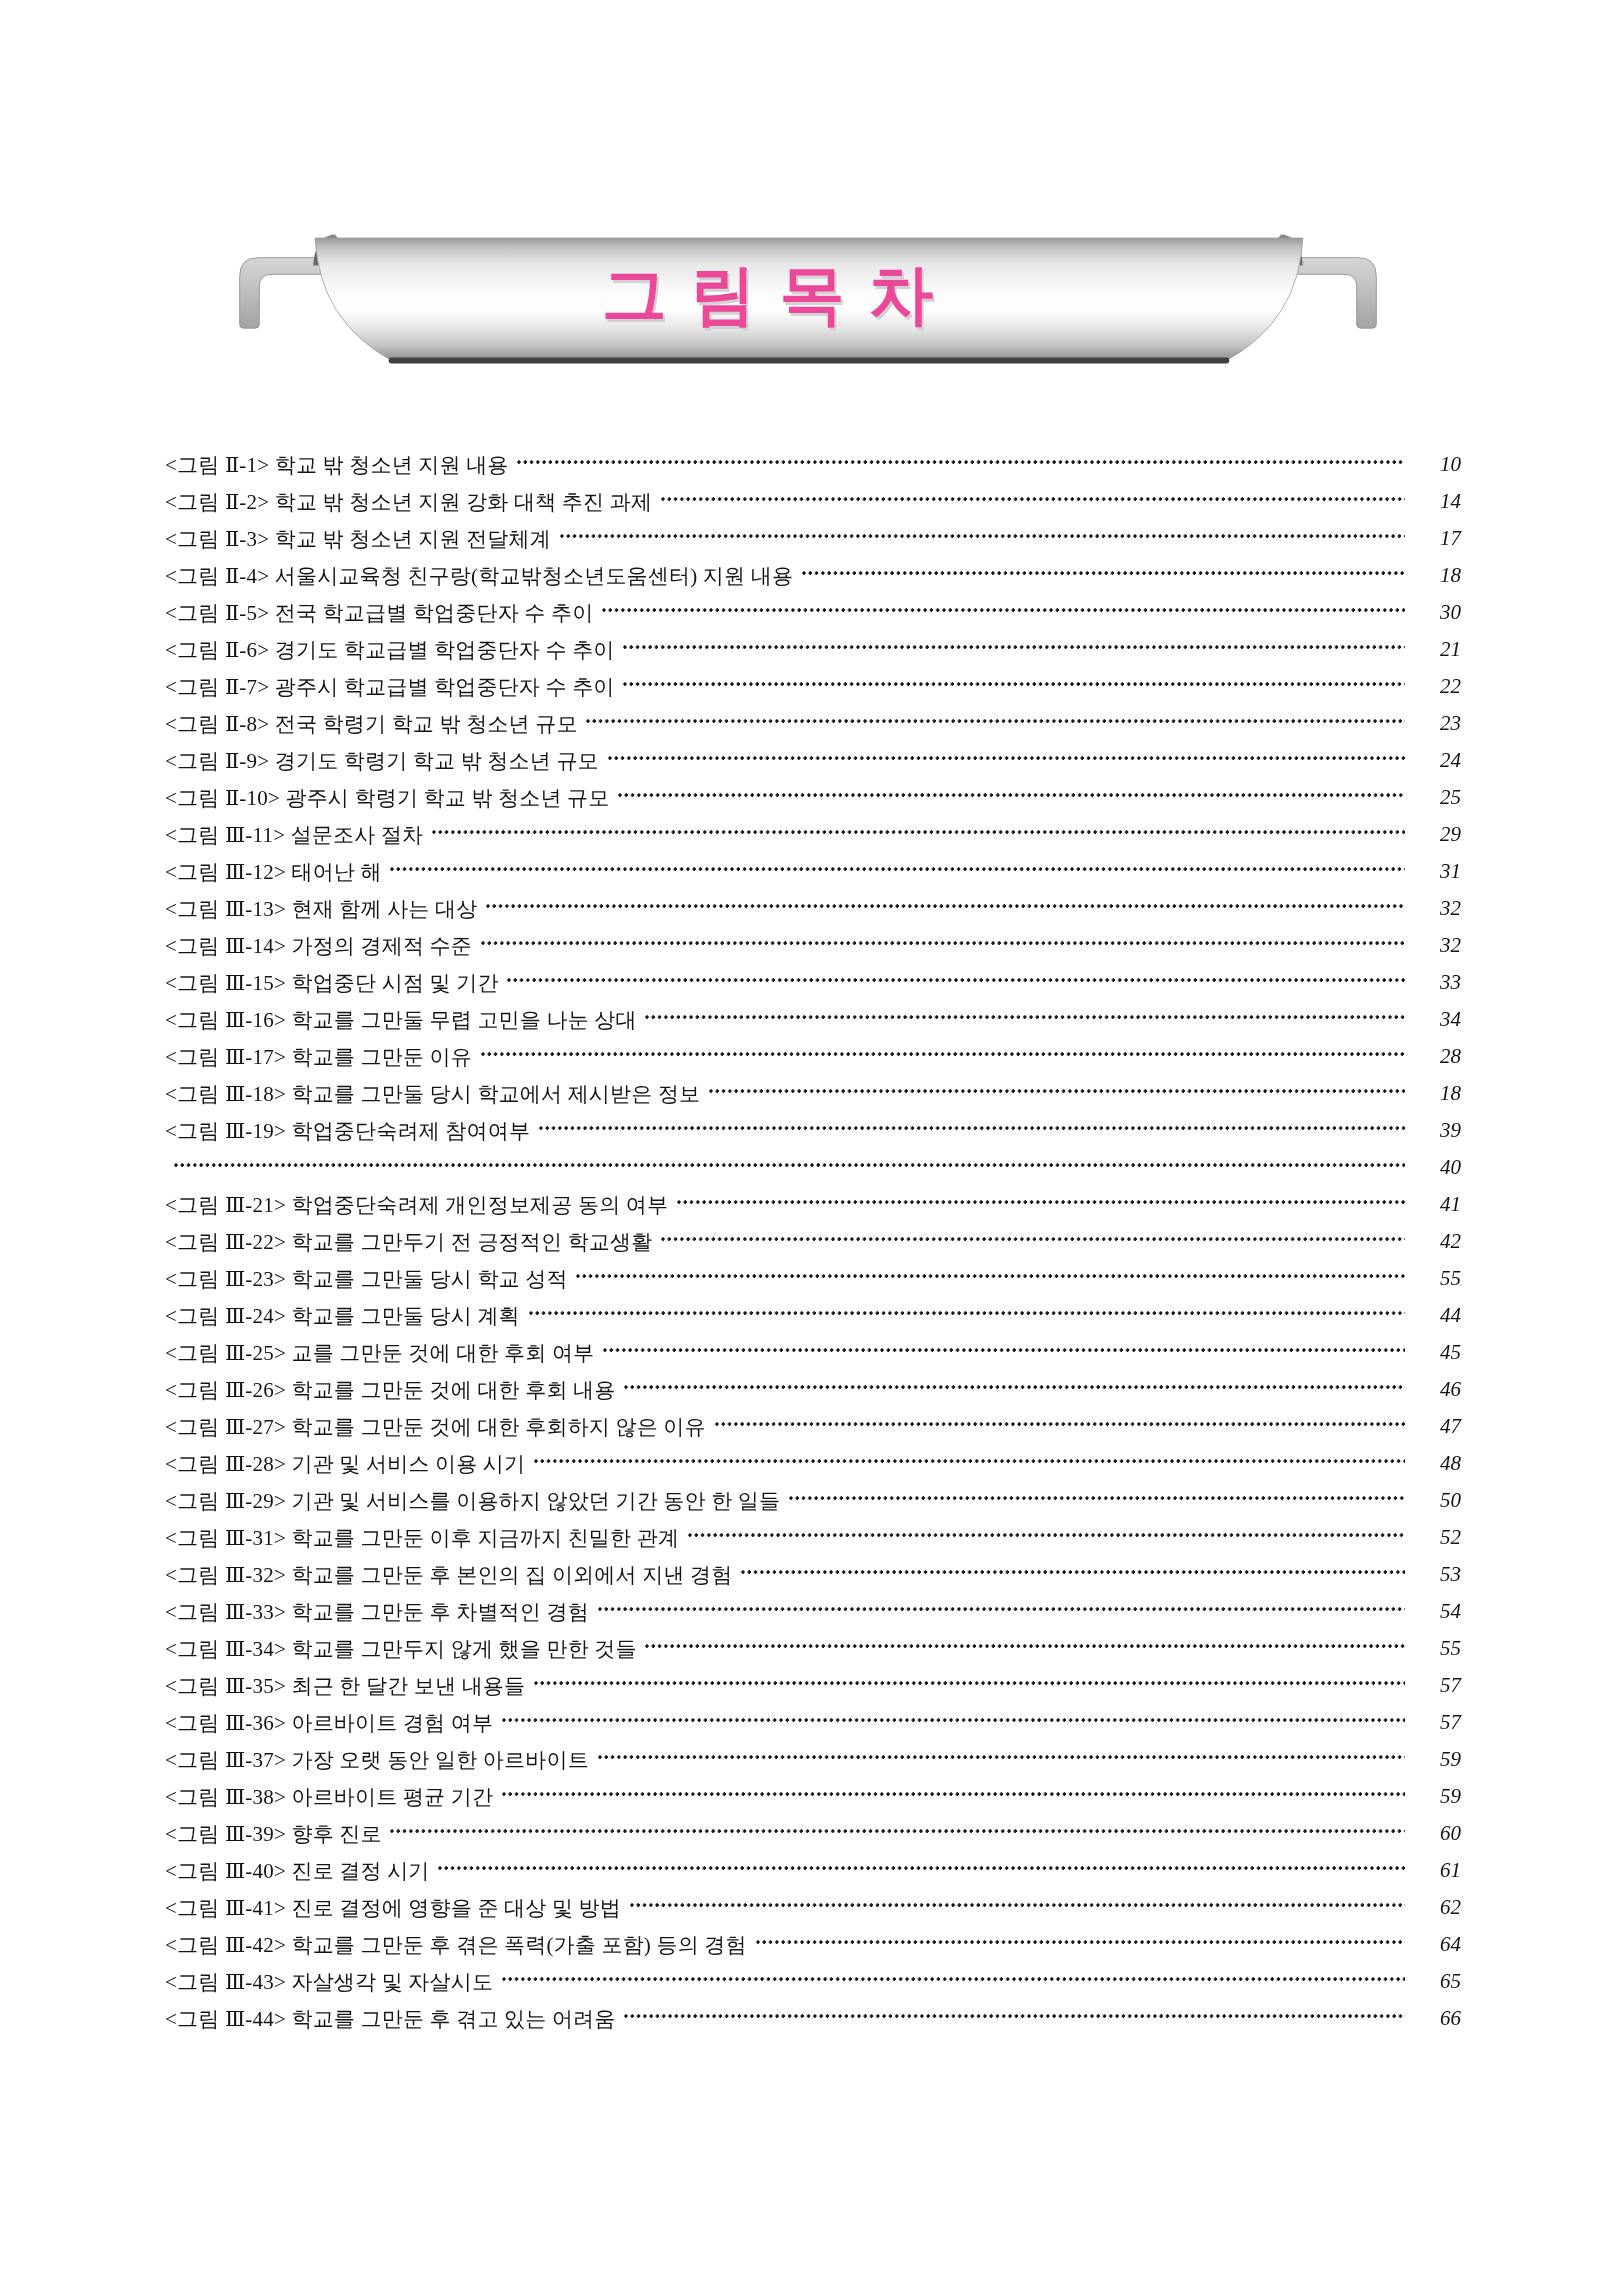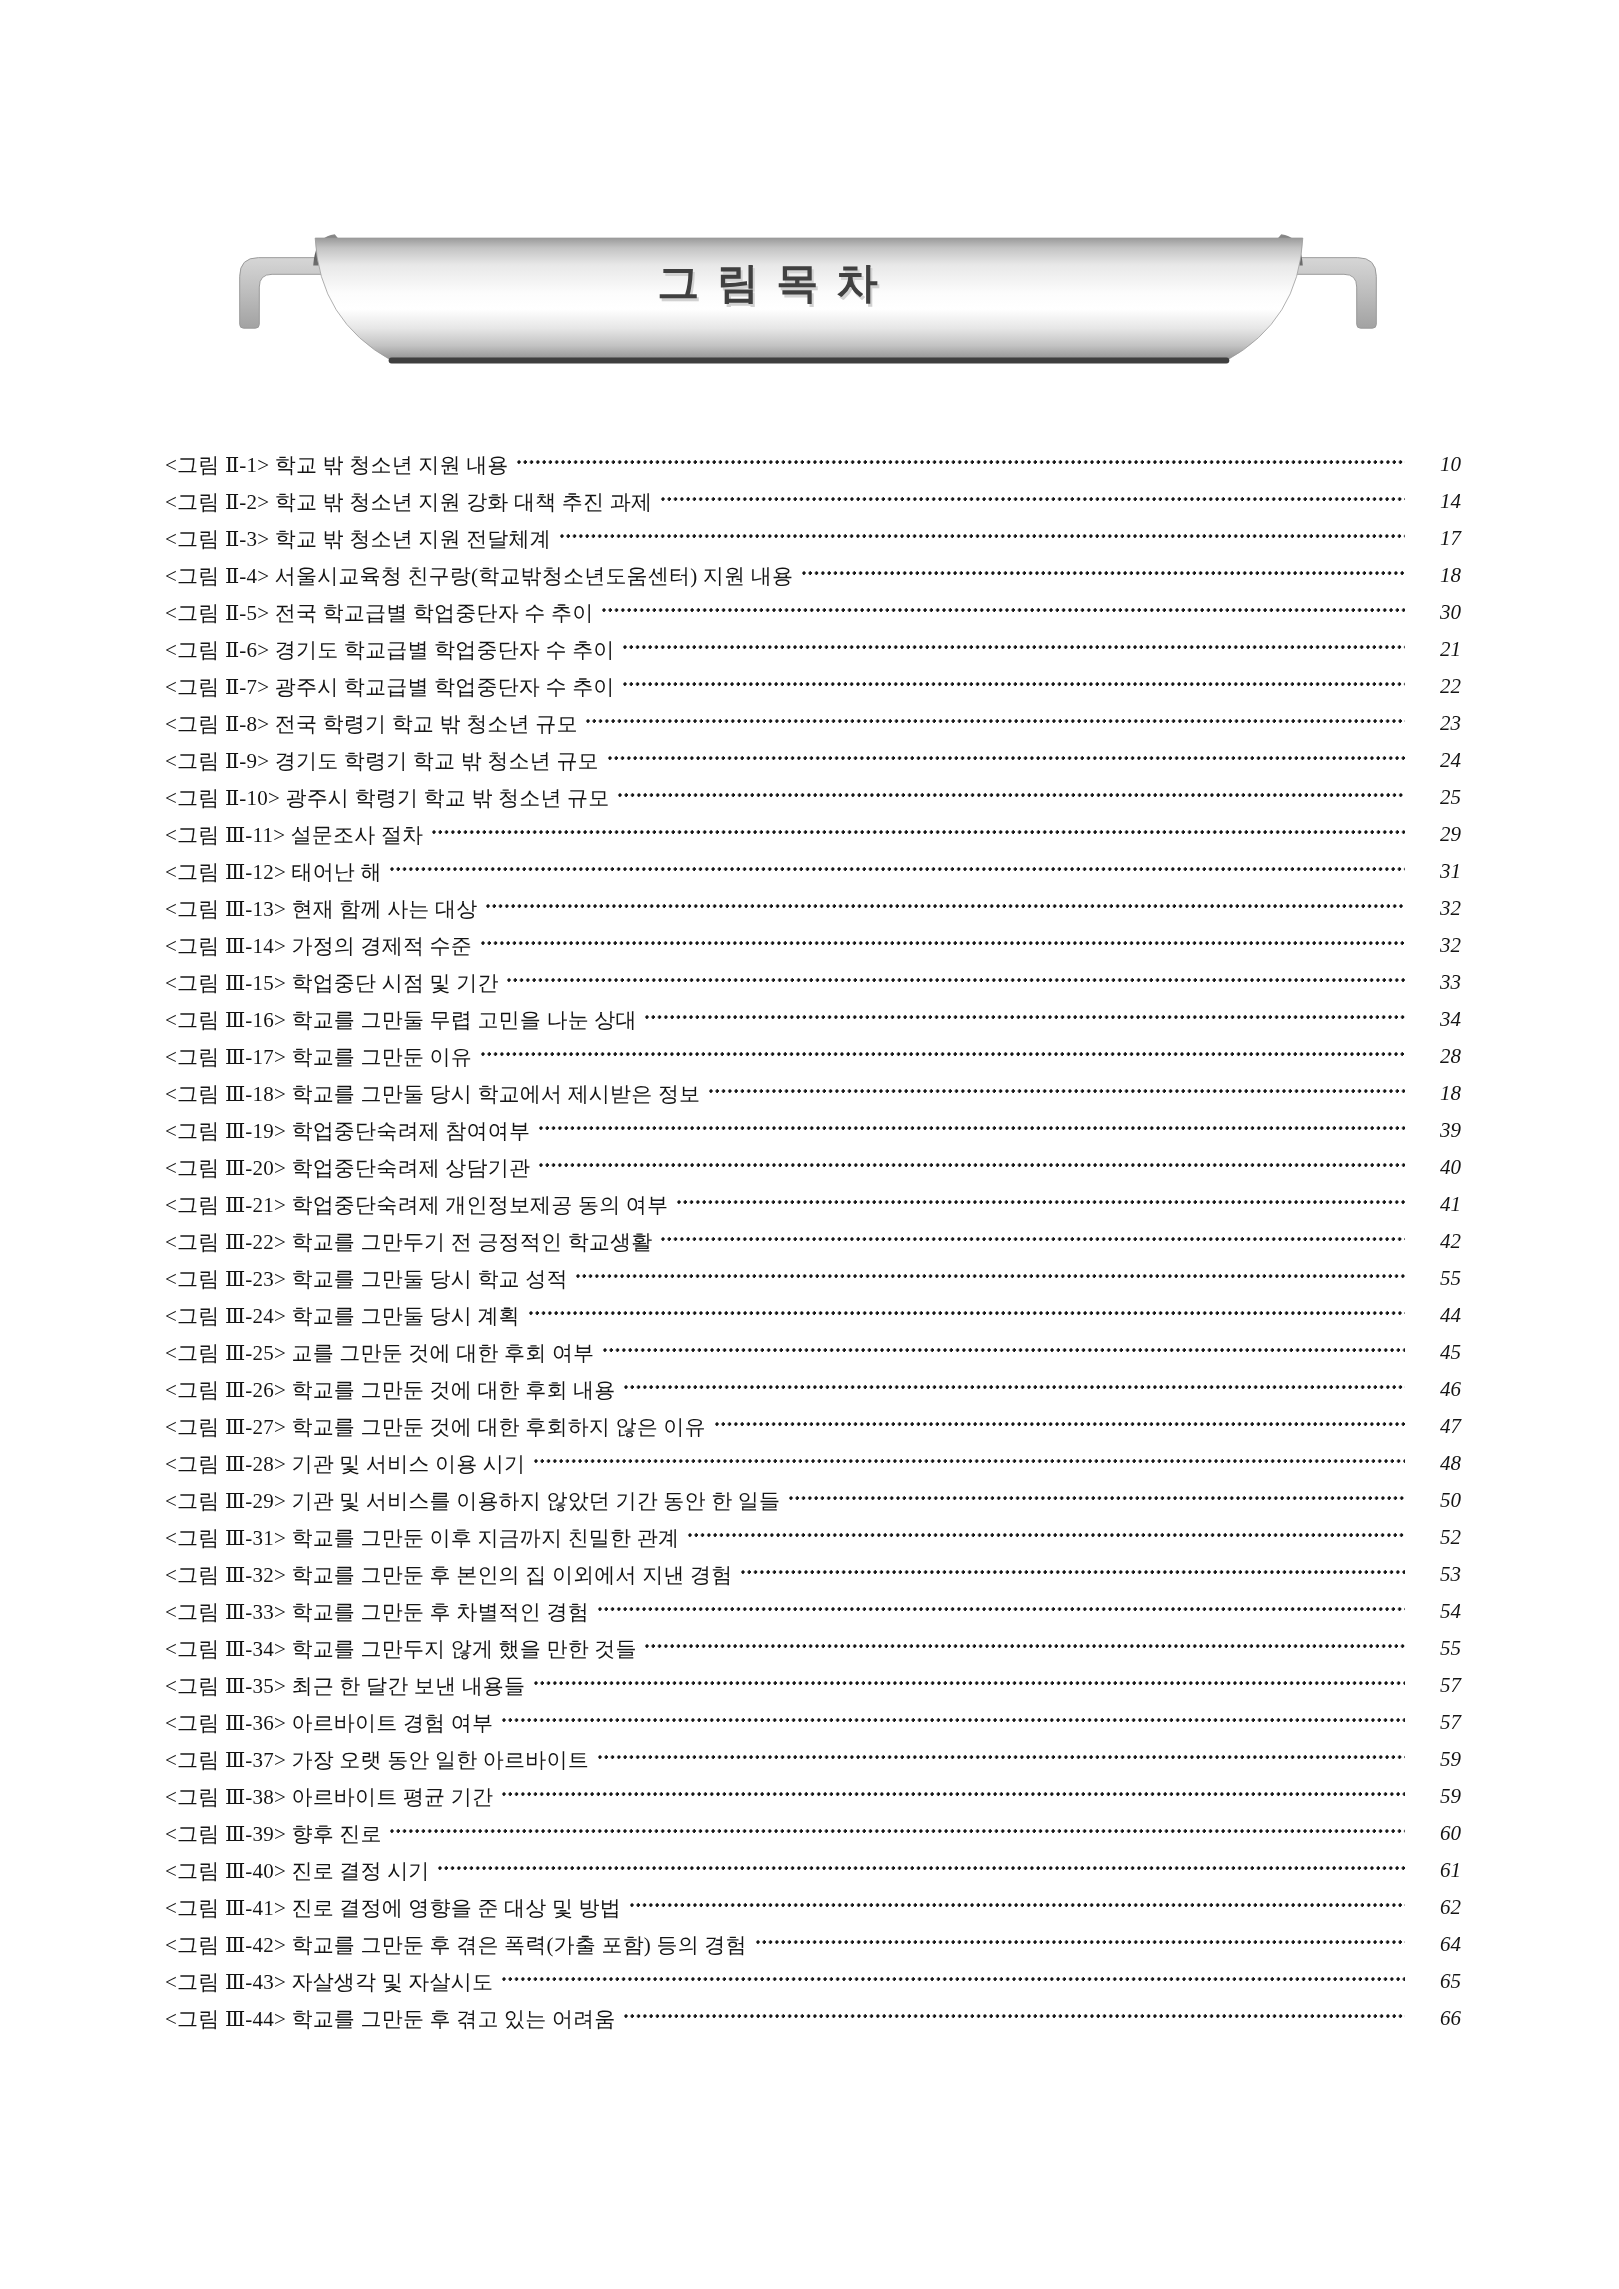--- a/index.html
+++ b/index.html
@@ -18,24 +18,24 @@
     left: 225px; top: 230px;
     width: 1166px; height: 167px;
   }
   .banner svg { position: absolute; left: 0; top: 0; }
   .banner-title {
     position: absolute;
     left: 0; right: 78px; top: 32px;
     text-align: center;
     font-family: "Liberation Sans", "DejaVu Sans", sans-serif;
     font-weight: 900;
-    font-size: 42px;
+    font-size: 65px;
     line-height: 1;
     letter-spacing: 2.9px;
-    color: #404040;
+    color: #ec4899;
     text-shadow: 2px 2.9px 0 #d2d2d2;
     white-space: pre;
   }
 
   
   .toc {
     position: absolute;
     left: 165px; top: 446px;
     width: 1296px;
   }
@@ -201,21 +201,20 @@
       <span class="label">&lt;그림 Ⅲ-18&gt; 학교를 그만둘 당시 학교에서 제시받은 정보</span>
       <span class="leader"></span>
       <span class="pagenum">18</span>
     </div>
     <div class="row">
       <span class="label">&lt;그림 Ⅲ-19&gt; 학업중단숙려제 참여여부</span>
       <span class="leader"></span>
       <span class="pagenum">39</span>
     </div>
     <div class="row">
-      <span class="label">&lt;그림 Ⅲ-20&gt; 학업중단숙려제 상담기관</span>
       <span class="leader"></span>
       <span class="pagenum">40</span>
     </div>
     <div class="row">
       <span class="label">&lt;그림 Ⅲ-21&gt; 학업중단숙려제 개인정보제공 동의 여부</span>
       <span class="leader"></span>
       <span class="pagenum">41</span>
     </div>
     <div class="row">
       <span class="label">&lt;그림 Ⅲ-22&gt; 학교를 그만두기 전 긍정적인 학교생활</span>

